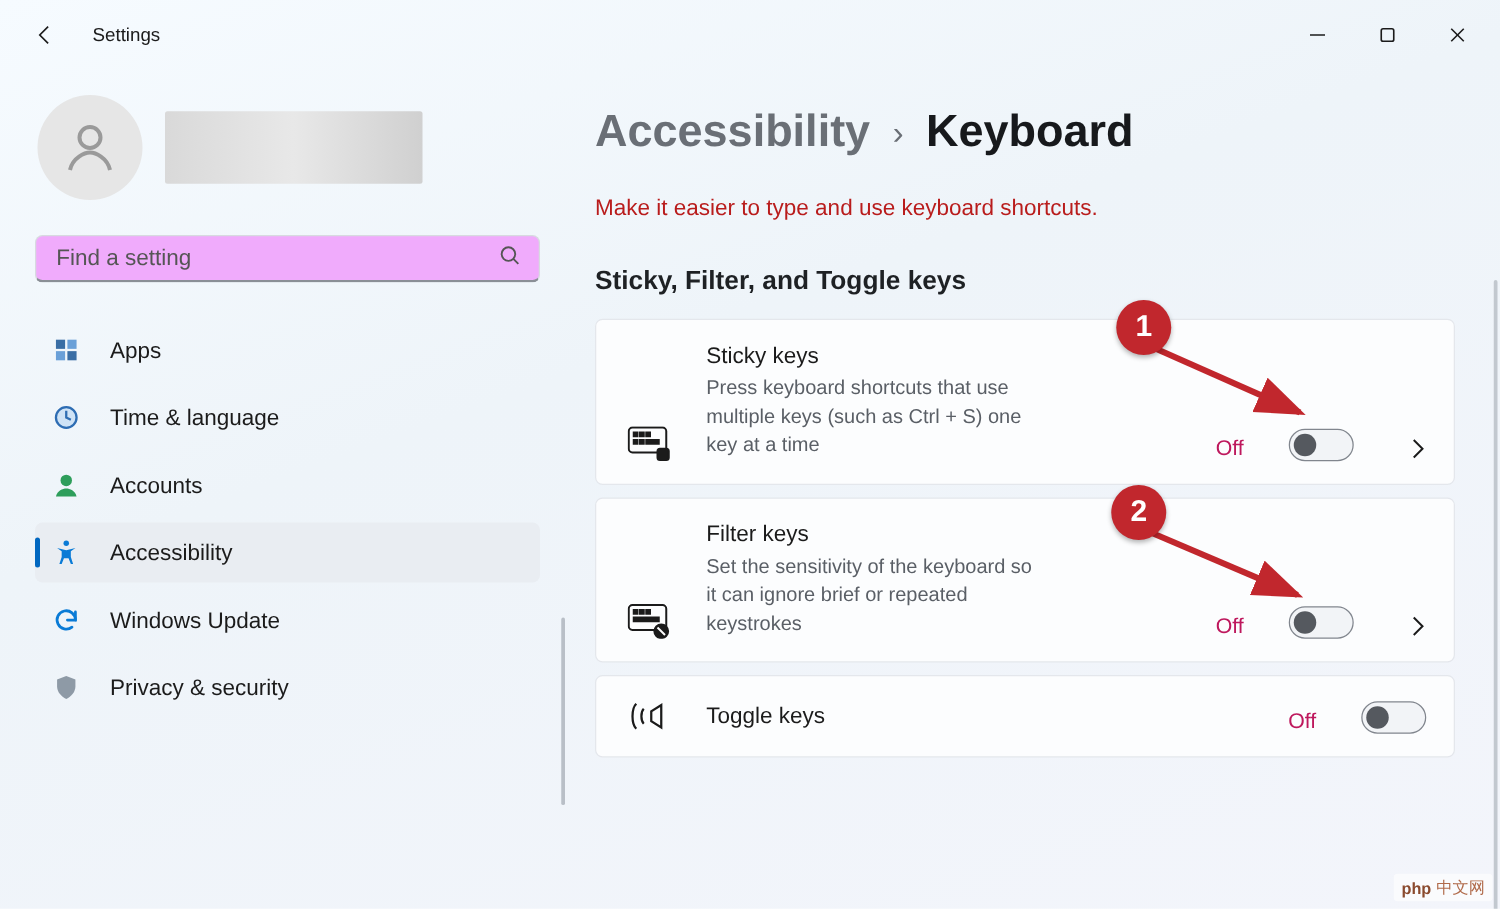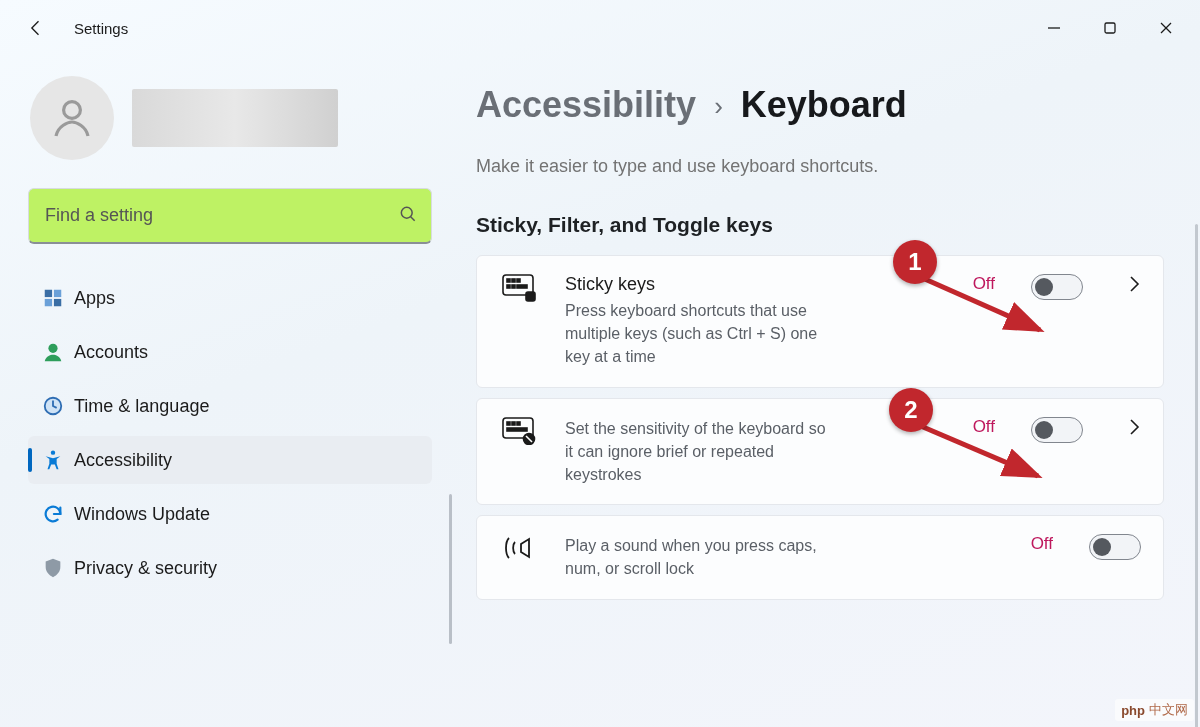--- a/index.html
+++ b/index.html
@@ -20,47 +20,47 @@
   .content { flex: 1; padding: 28px 36px 0 20px; position: relative; }
 
   
   .profile { display: flex; align-items: center; gap: 18px; margin-bottom: 28px; padding-left: 6px; }
   .avatar { width: 84px; height: 84px; border-radius: 50%; background: #e6e6e6; display: flex; align-items: center; justify-content: center; }
   .avatar svg { stroke: #9a9a9a; }
   .name-blur { width: 206px; height: 58px; background: linear-gradient(90deg,#d9d9d9,#e8e8e8,#d0d0d0); border-radius: 2px; }
 
   
   .search { position: relative; width: 404px; margin: 0 0 30px 4px; }
-  .search input { width: 100%; height: 56px; padding: 0 46px 0 16px; font-size: 18px; color: #555; background: #bef264; border: 1px solid #d7dbe0; border-bottom: 2px solid #8a8f96; border-radius: 6px; outline: none; }
+  .search input { width: 100%; height: 38px; padding: 0 46px 0 16px; font-size: 18px; color: #555; background: #f0abfc; border: 1px solid #d7dbe0; border-bottom: 2px solid #8a8f96; border-radius: 6px; outline: none; }
   .search input::placeholder { color: #555; }
   .search .s-icon { position: absolute; right: 14px; top: 50%; transform: translateY(-50%); }
 
   
   .nav { display: flex; flex-direction: column; gap: 6px; padding-left: 4px; }
-  .nav-item { display: flex; align-items: center; gap: 8px; height: 48px; padding: 0 12px; border-radius: 6px; cursor: default; position: relative; }
+  .nav-item { display: flex; align-items: center; gap: 22px; height: 48px; padding: 0 12px; border-radius: 6px; cursor: default; position: relative; }
   .nav-item.active { background: #e9edf2; }
   .nav-item.active::before { content:""; position:absolute; left:0; top:12px; bottom:12px; width:4px; background:#0067c0; border-radius:2px; }
   .nav-item .nic { width: 26px; height: 26px; display:flex; align-items:center; justify-content:center; }
   .nav-item .lbl { font-size: 18px; color: #1b1b1b; }
 
   
   .sb-scroll { position:absolute; right:4px; top:438px; width:3px; height:150px; background:#b9bfc7; border-radius:2px; }
 
   
   .crumbs { display:flex; align-items:baseline; gap:18px; margin-bottom: 30px; }
   .crumb-parent { font-size: 36px; font-weight:600; color:#6a6f76; }
   .crumb-sep { font-size: 26px; color:#6a6f76; font-weight:400; position:relative; top:-2px;}
   .crumb-page  { font-size: 36px; font-weight:600; color:#17191c; }
-  .subtitle { font-size: 18px; color:#737373; margin-bottom: 36px; }
+  .subtitle { font-size: 18px; color:#b91c1c; margin-bottom: 36px; }
 
   
   .sec-head { font-size: 21px; font-weight:600; color:#1e2124; margin-bottom: 18px; }
 
   
-  .card { background:#fcfdfe; border:1px solid #e4e7ec; border-radius:6px; padding: 18px 22px; display:flex; align-items:flex-start; gap: 26px; margin-bottom: 10px; }
+  .card { background:#fcfdfe; border:1px solid #e4e7ec; border-radius:6px; padding: 18px 22px; display:flex; align-items:flex-end; gap: 26px; margin-bottom: 10px; }
   .card .cic { width: 40px; display:flex; align-items:center; justify-content:center; }
   .card .ctext { flex:0 0 270px; }
   .card .ctitle { font-size: 18px; color:#1b1b1b; margin-bottom: 4px; }
   .card .cdesc  { font-size: 16px; color:#5a5f66; line-height:1.45; }
   .card .spacer { flex:1; }
   .card .state { font-size: 17px; color:#be185d; margin-right: 10px; }
   .toggle { width:52px; height:26px; border:1px solid #81868e; border-radius:13px; background:#f2f4f7; position:relative; }
   .toggle .knob { position:absolute; left:3px; top:3px; width:18px; height:18px; border-radius:50%; background:#55595f; }
   .chev { margin-left: 18px; display:flex; align-items:center; }
 
@@ -135,35 +135,35 @@
               <rect x="3" y="3" width="8" height="8" fill="#3a6ea5"></rect>
               <rect x="13" y="3" width="8" height="8" fill="#6aa0d8"></rect>
               <rect x="3" y="13" width="8" height="8" fill="#6aa0d8"></rect>
               <rect x="13" y="13" width="8" height="8" fill="#3a6ea5"></rect>
             </svg>
           </span>
         <span class="lbl">Apps</span>
       </div>
       <div class="nav-item">
         <span class="nic">
+            <svg width="22" height="22" viewBox="0 0 24 24" fill="none" stroke="#2e6db3" stroke-width="2">
+              <circle cx="12" cy="12" r="9" fill="#cfe3f6"></circle>
+              <path d="M12 6v6l4 2"></path>
+            </svg>
+          </span>
+        <span class="lbl">Time &amp; language</span>
+      </div>
+      <div class="nav-item">
+        <span class="nic">
             <svg width="22" height="22" viewBox="0 0 24 24" fill="#2e9e5b">
               <circle cx="12" cy="8" r="5"></circle>
               <path d="M3 22c1-5 6-7 9-7s8 2 9 7z"></path>
             </svg>
           </span>
         <span class="lbl">Accounts</span>
-      </div>
-      <div class="nav-item">
-        <span class="nic">
-            <svg width="22" height="22" viewBox="0 0 24 24" fill="none" stroke="#2e6db3" stroke-width="2">
-              <circle cx="12" cy="12" r="9" fill="#cfe3f6"></circle>
-              <path d="M12 6v6l4 2"></path>
-            </svg>
-          </span>
-        <span class="lbl">Time &amp; language</span>
       </div>
       <div class="nav-item active">
         <span class="nic">
             <svg width="22" height="22" viewBox="0 0 24 24" fill="#0a7bd6">
               <circle cx="12" cy="4" r="2.4"></circle>
               <path d="M4 8l8 2 8-2-4 3v5l2 6h-2l-2-5h-4l-2 5H6l2-6v-5z"></path>
             </svg>
           </span>
         <span class="lbl">Accessibility</span>
       </div>
@@ -233,20 +233,21 @@
             <rect x="1" y="1" width="30" height="20" rx="3"></rect>
             <rect x="5" y="5" width="3" height="3" fill="#1b1b1b"></rect>
             <rect x="10" y="5" width="3" height="3" fill="#1b1b1b"></rect>
             <rect x="15" y="5" width="3" height="3" fill="#1b1b1b"></rect>
             <rect x="5" y="11" width="20" height="3" fill="#1b1b1b"></rect>
             <circle cx="27" cy="22" r="5.5" fill="#1b1b1b"></circle>
             <line x1="24" y1="19" x2="30" y2="25" stroke="#fff" stroke-width="1.6"></line>
           </svg>
       </span>
       <div class="ctext">
+        <div class="ctitle">Filter keys</div>
         <div class="cdesc">Set the sensitivity of the keyboard so it can ignore brief or repeated keystrokes</div>
       </div>
       <div class="spacer"></div>
       <span class="state">Off</span>
       <div class="toggle">
           <div class="knob"></div>
         </div>
       <span class="chev">
           <svg width="14" height="20" viewBox="0 0 14 20" fill="none" stroke="#1b1b1b" stroke-width="1.6">
             <path d="M4 3l7 7-7 7"></path>
@@ -255,21 +256,21 @@
     </div>
 
     <div class="card">
       <span class="cic">
         <svg width="32" height="28" viewBox="0 0 32 28" fill="none" stroke="#1b1b1b" stroke-width="1.8">
             <path d="M6 4c-4 4-4 16 0 20M12 8c-2.5 2.5-2.5 9.5 0 12"></path>
             <path d="M18 10v8l8 5V5z" fill="none"></path>
           </svg>
       </span>
       <div class="ctext">
-        <div class="cdesc">Play a sound when you press caps, num, or scroll lock</div>
+        <div class="ctitle">Toggle keys</div>
       </div>
       <div class="spacer"></div>
       <span class="state">Off</span>
       <div class="toggle">
           <div class="knob"></div>
         </div>
     </div>
 
     <div class="ct-scroll"></div>
   </div>

